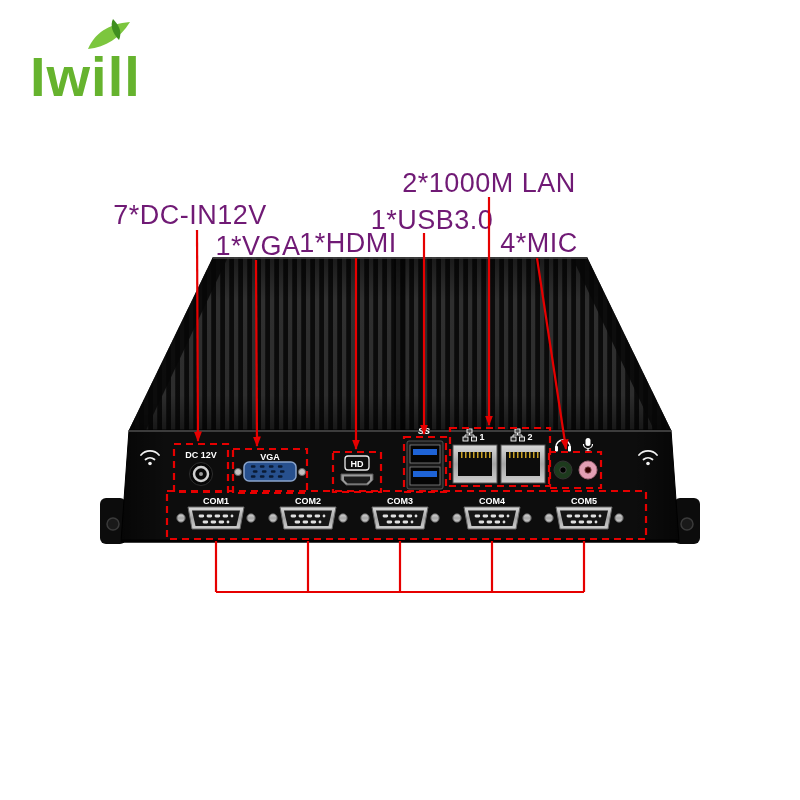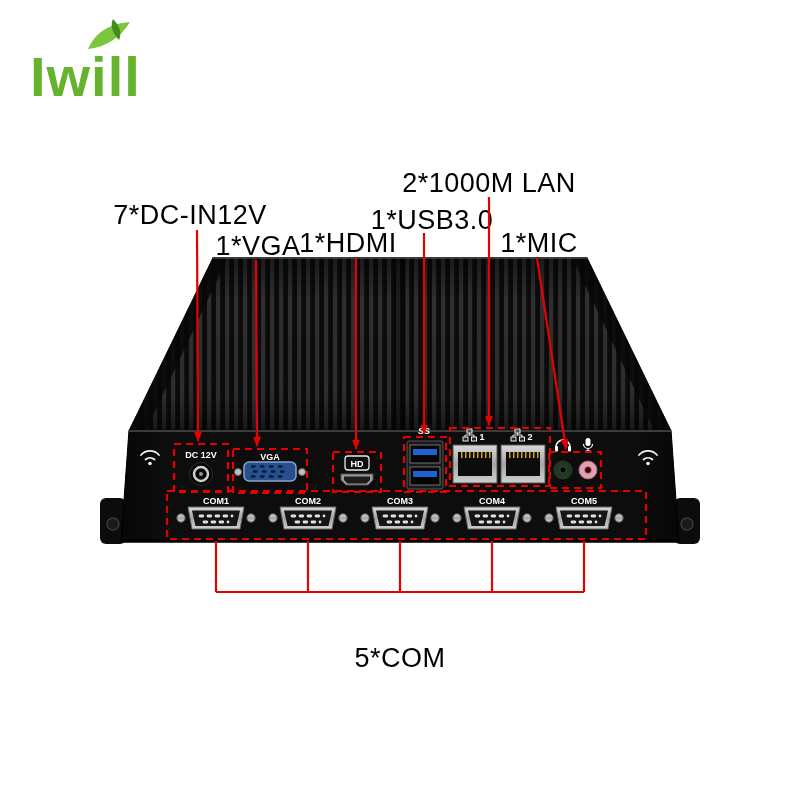--- a/index.html
+++ b/index.html
@@ -1,19 +1,19 @@
 <!DOCTYPE html>
 <html><head>
 <meta charset="utf-8">
 <style>
   html,body{margin:0;padding:0;background:#fff;}
   .stage{position:relative;width:800px;height:800px;background:#ffffff;overflow:hidden;
          font-family:"Liberation Sans",sans-serif;border-radius:19px;}
   .scene{position:absolute;left:0;top:0;}
-  .ann{position:absolute;transform:translateX(-50%);font-size:27px;color:#000000;
+  .ann{position:absolute;transform:translateX(-50%);font-size:27px;color:#701a75;
        white-space:nowrap;letter-spacing:.5px;}
   .logo{position:absolute;left:26px;top:26px;width:190px;height:90px;}
   .logo-text{position:absolute;left:4px;top:18px;font-size:56px;font-weight:800;
              color:#66b32e;letter-spacing:1px;}
   .logo-leaf{position:absolute;left:60px;top:-8px;}
 </style>
 </head>
 <body>
 
 <div class="stage">
@@ -24,22 +24,21 @@
       <path d="M2 31 C9 15 22 6 44 4 C34 20 20 29 2 31 Z" fill="#7cc63e"></path>
       <path d="M27 1 C34 8 36 15 33 22 C26 15 24 7 27 1 Z" fill="#3f8f1f"></path>
     </svg>
   </div>
 
   <div class="ann" style="left:489px;top:168px">2*1000M LAN</div>
   <div class="ann" style="left:190px;top:200px">7*DC-IN12V</div>
   <div class="ann" style="left:432px;top:205px">1*USB3.0</div>
   <div class="ann" style="left:258px;top:231px">1*VGA</div>
   <div class="ann" style="left:348px;top:228px">1*HDMI</div>
-  <div class="ann" style="left:539px;top:228px">1*MIC</div>
-  <div class="ann" style="left:400px;top:643px">5*COM</div>
+  <div class="ann" style="left:539px;top:228px">4*MIC</div>
 
   <svg class="scene" width="800" height="800" viewBox="0 0 800 800">
     <defs>
       <pattern id="fins" width="9" height="12" patternUnits="userSpaceOnUse">
         <rect width="9" height="12" fill="#0b0b0b"></rect>
         <rect width="4.2" height="12" fill="#2f2f2f"></rect>
       </pattern>
       <linearGradient id="hs" x1="0" y1="0" x2="0" y2="1">
         <stop offset="0" stop-color="rgba(0,0,0,0.45)"></stop>
         <stop offset="0.25" stop-color="rgba(0,0,0,0)"></stop>

